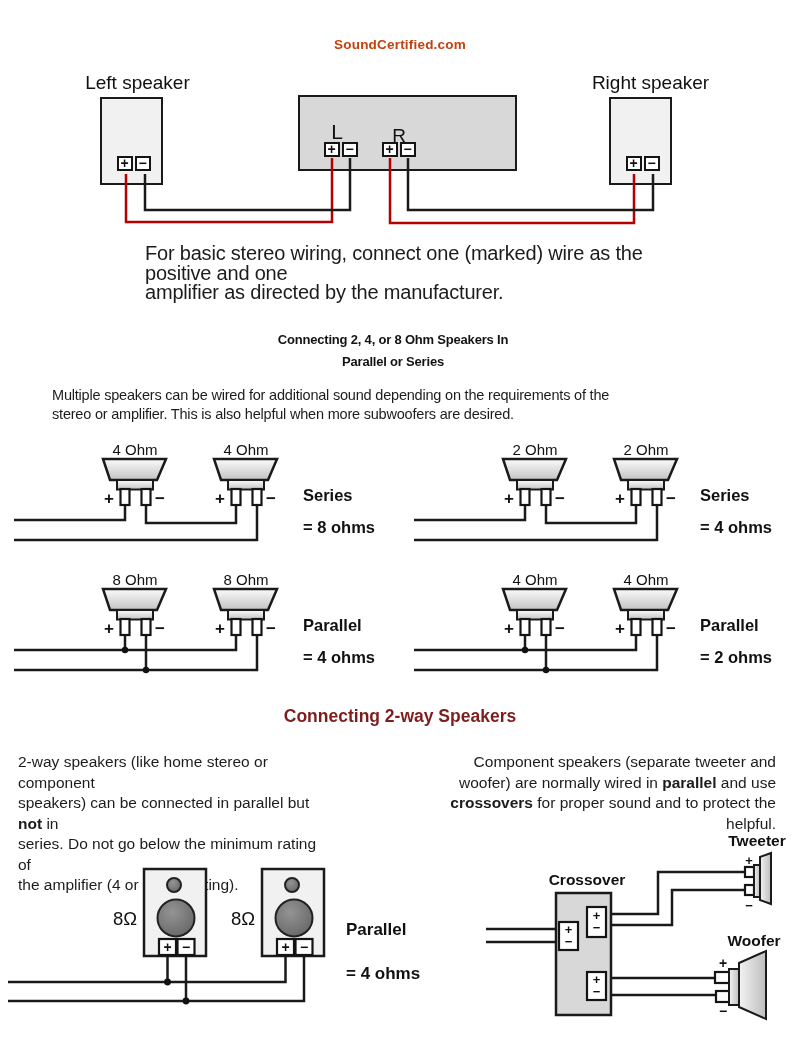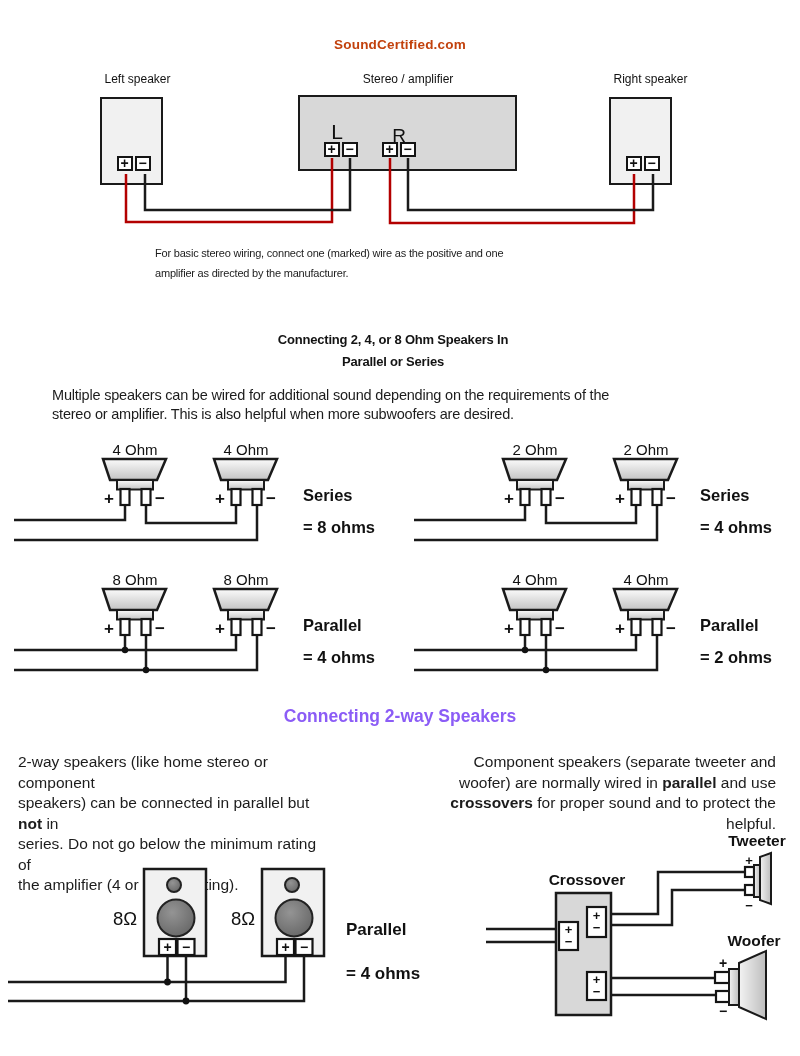--- a/index.html
+++ b/index.html
@@ -3,34 +3,34 @@
 <meta charset="utf-8">
 <style>
   html,body{margin:0;padding:0;background:#fff;}
   .page{position:relative;width:800px;height:1056px;background:#fff;overflow:hidden;
         font-family:"Liberation Sans","DejaVu Sans",sans-serif;color:#1a1a1a;}
   .abs{position:absolute;}
   .title{top:6px;left:0;width:800px;text-align:center;font-size:27px;font-weight:700;
          letter-spacing:-0.4px;color:#131313;}
   .subtitle{top:37px;left:0;width:800px;text-align:center;font-size:13.5px;font-weight:700;
             letter-spacing:0.2px;color:#c2410c;}
-  .toplabel{top:72px;font-size:12px;text-align:center;color:#111;}
+  .toplabel{top:72px;font-size:19px;text-align:center;color:#111;}
   .box{border:2.5px solid #1a1a1a;background:#f1f1f1;position:absolute;}
   .ampbox{background:#d8d8d8;}
   .tblock{display:flex;gap:2px;position:absolute;}
   .tcell{width:12px;height:11px;border:2.5px solid #141414;background:#fff;
          font-size:14px;font-weight:700;display:flex;align-items:center;justify-content:center;
          line-height:1;color:#111;}
   .chlabel{position:absolute;font-size:21px;color:#111;width:18px;text-align:center;line-height:1;}
   .para{letter-spacing:-0.2px;color:#1c1c1c;}
-  .intro{left:155px;top:244px;width:540px;font-size:11px;line-height:19.5px;}
+  .intro{left:145px;top:244px;width:540px;font-size:20px;line-height:19.5px;}
   .h1{top:329px;left:0;width:786px;text-align:center;font-weight:700;font-size:13px;
       line-height:22px;letter-spacing:-0.2px;color:#131313;}
   .body2{left:52px;top:386px;width:700px;font-size:14.5px;line-height:19px;}
-  .h2{top:706px;left:0;width:800px;text-align:center;font-weight:700;font-size:17.5px;color:#8b5cf6;}
+  .h2{top:706px;left:0;width:800px;text-align:center;font-weight:700;font-size:17.5px;color:#7f1d1d;}
   .col{font-size:15.5px;line-height:20.5px;color:#1c1c1c;}
   .col-left{left:18px;top:752px;width:310px;}
   .col-right{left:420px;top:752px;width:356px;text-align:right;}
   svg{position:absolute;pointer-events:none;font-family:"Liberation Sans","DejaVu Sans",sans-serif;}
   .wire{fill:none;stroke:#1a1a1a;stroke-width:2.5;}
   .wire-pos{fill:none;stroke-width:2.5;}
   .shape{stroke:#1a1a1a;stroke-width:2.5;}
   .shape2{stroke:#1a1a1a;stroke-width:2;}
   .cone{fill:url(#coneG);}
   .panel{fill:url(#panelG);}
@@ -48,21 +48,20 @@
   .t-imp{font-size:18.5px;fill:#111;}
 </style>
 </head>
 <body>
 
 <div class="page">
 
   <div class="abs subtitle">SoundCertified.com</div>
 
   <div class="abs toplabel" style="left:60px;width:155px">Left speaker</div>
-  <div class="abs toplabel" style="left:298px;width:220px">Stereo / amplifier</div>
   <div class="abs toplabel" style="left:573px;width:155px">Right speaker</div>
 
   <div class="box" style="left:100px;top:97px;width:59px;height:84px">
     <div class="tblock" style="left:14.5px;top:56.5px">
       <div class="tcell">+</div>
       <div class="tcell">−</div>
     </div>
   </div>
 
   <div class="box ampbox" style="left:298px;top:95px;width:215px;height:72px">

